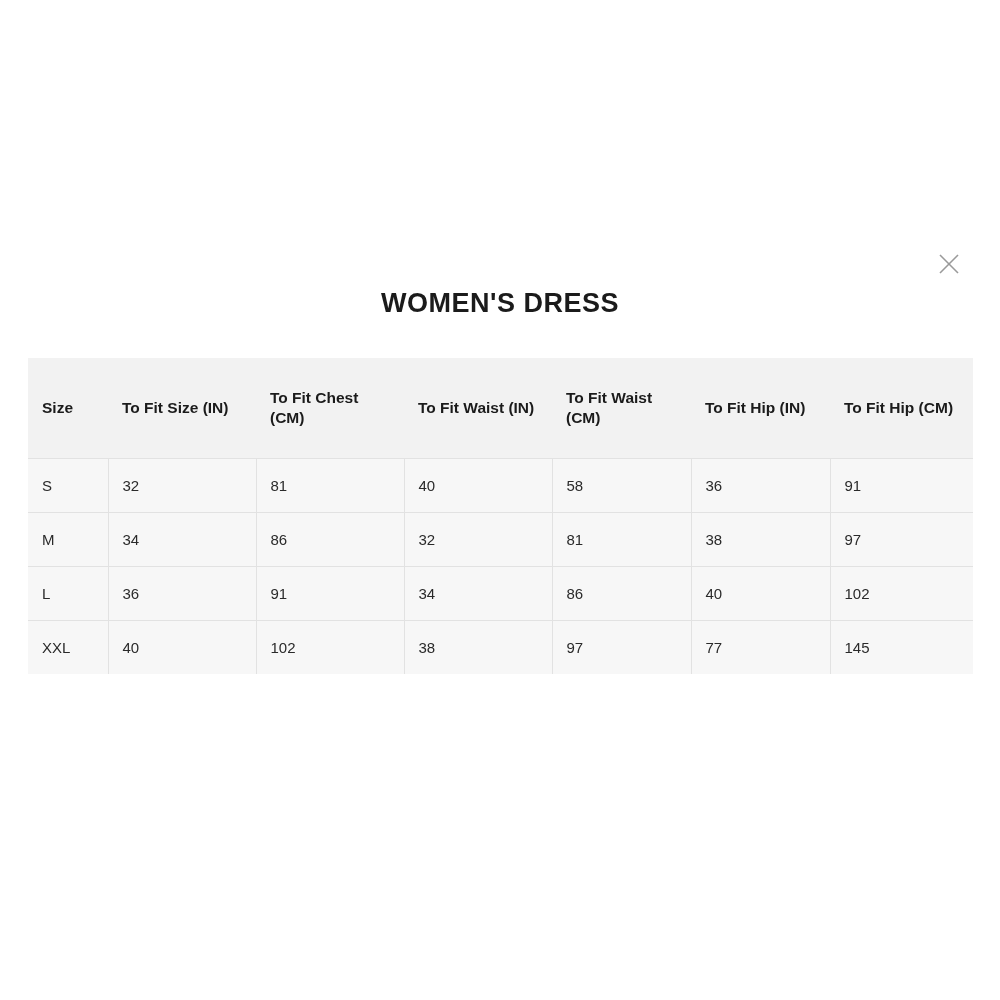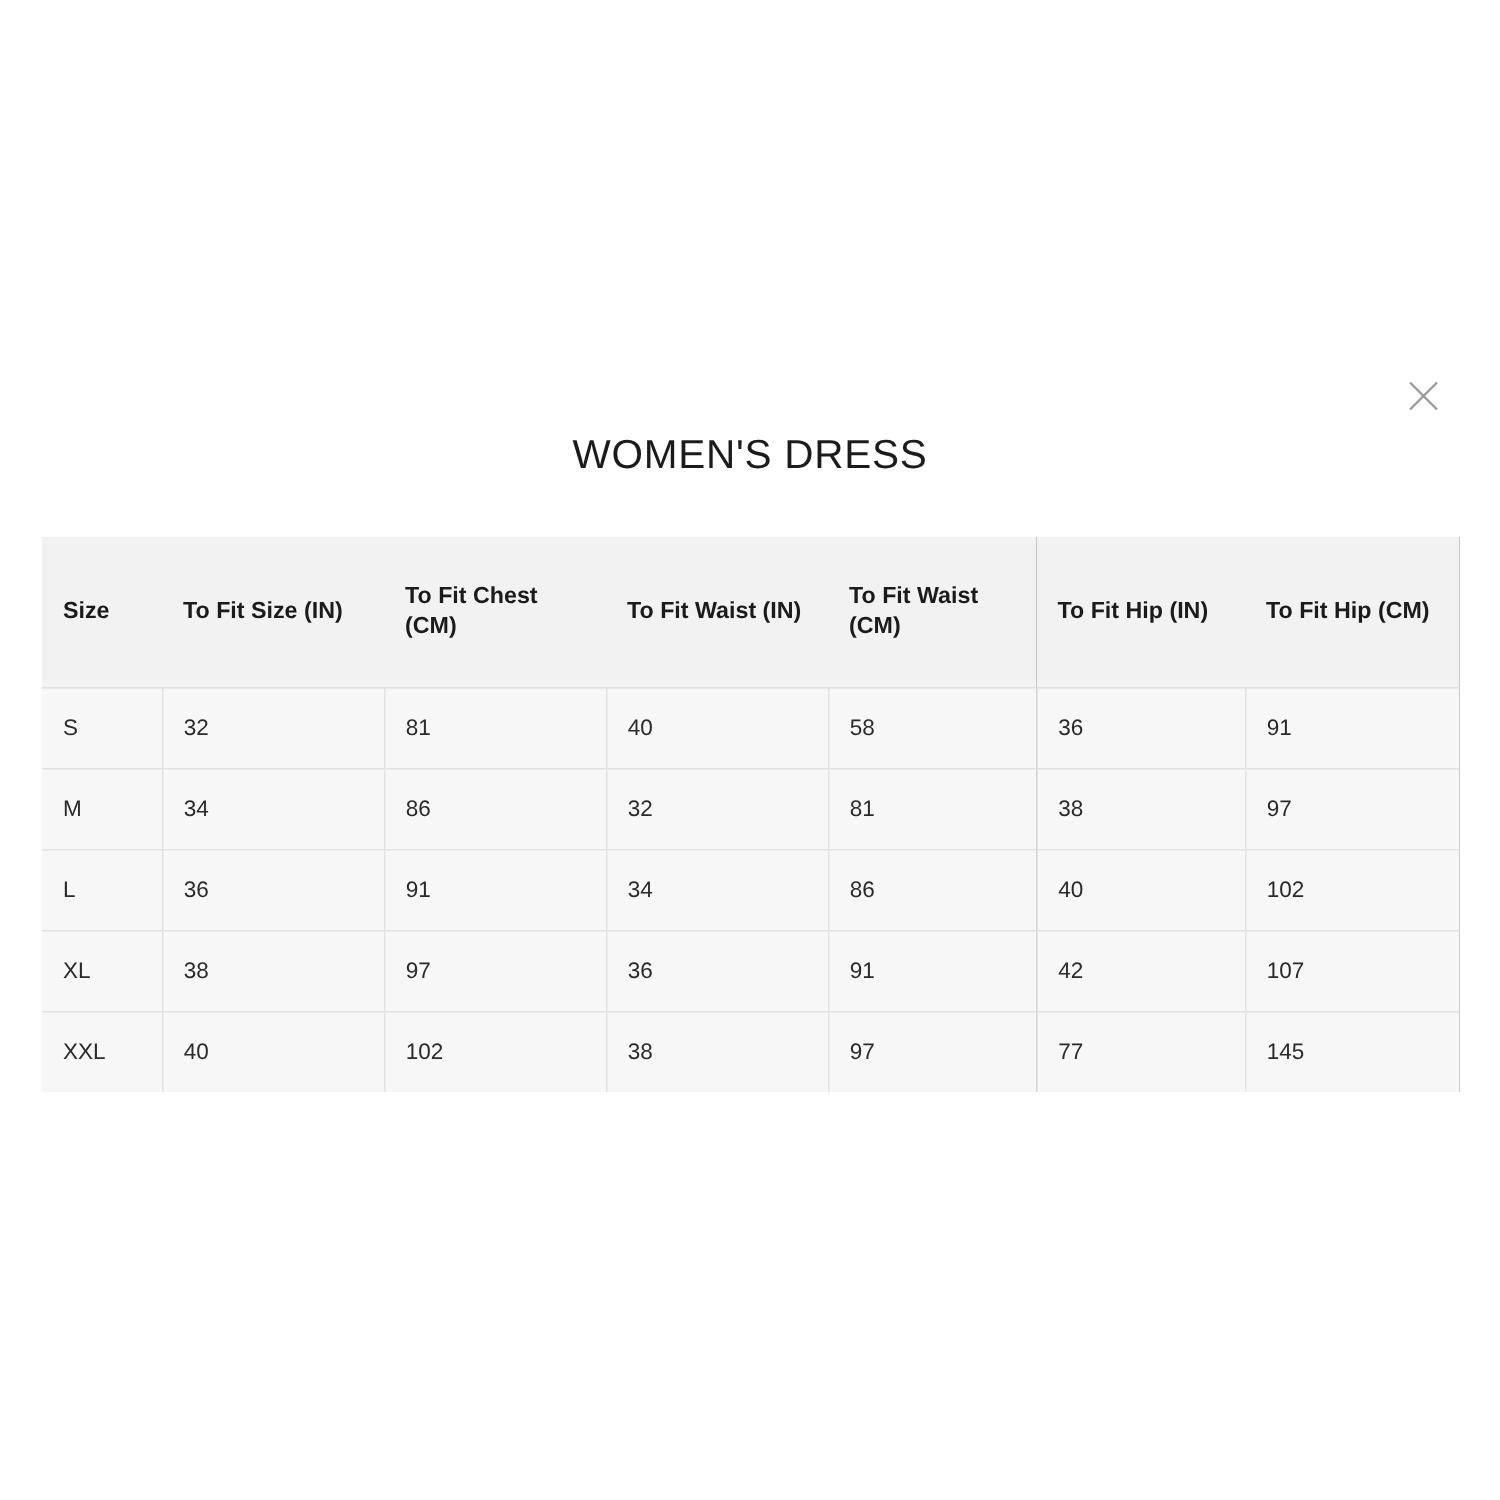--- a/index.html
+++ b/index.html
@@ -41,21 +41,21 @@
   }
   .close-btn svg { display: block; }
 
   .title {
     position: absolute;
     left: 0;
     top: 288px;
     width: 1000px;
     text-align: center;
     font-size: 27px;
-    font-weight: normal;
+    font-weight: bold;
     letter-spacing: 0.5px;
     color: #1b1b1b;
   }
 
   .table-wrap {
     position: absolute;
     left: 28px;
     top: 358px;
     width: 945px;
   }
@@ -166,29 +166,20 @@
         <tr>
           <td>L</td>
           <td>36</td>
           <td>91</td>
           <td>34</td>
           <td>86</td>
           <td>40</td>
           <td>102</td>
         </tr>
         <tr>
-          <td>XL</td>
-          <td>38</td>
-          <td>97</td>
-          <td>36</td>
-          <td>91</td>
-          <td>42</td>
-          <td>107</td>
-        </tr>
-        <tr>
           <td>XXL</td>
           <td>40</td>
           <td>102</td>
           <td>38</td>
           <td>97</td>
           <td>77</td>
           <td>145</td>
         </tr>
       </tbody>
     </table>

